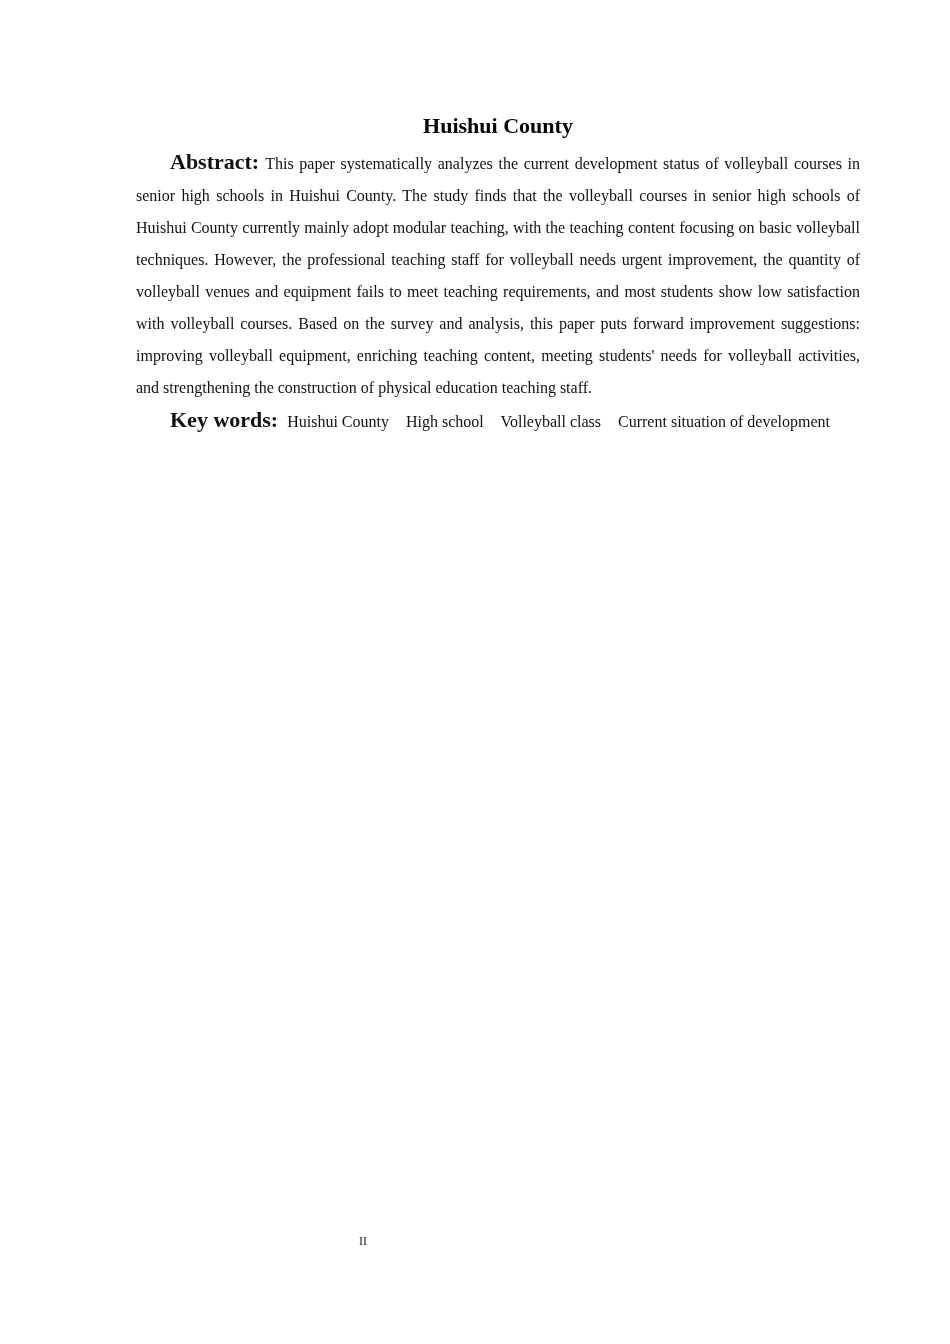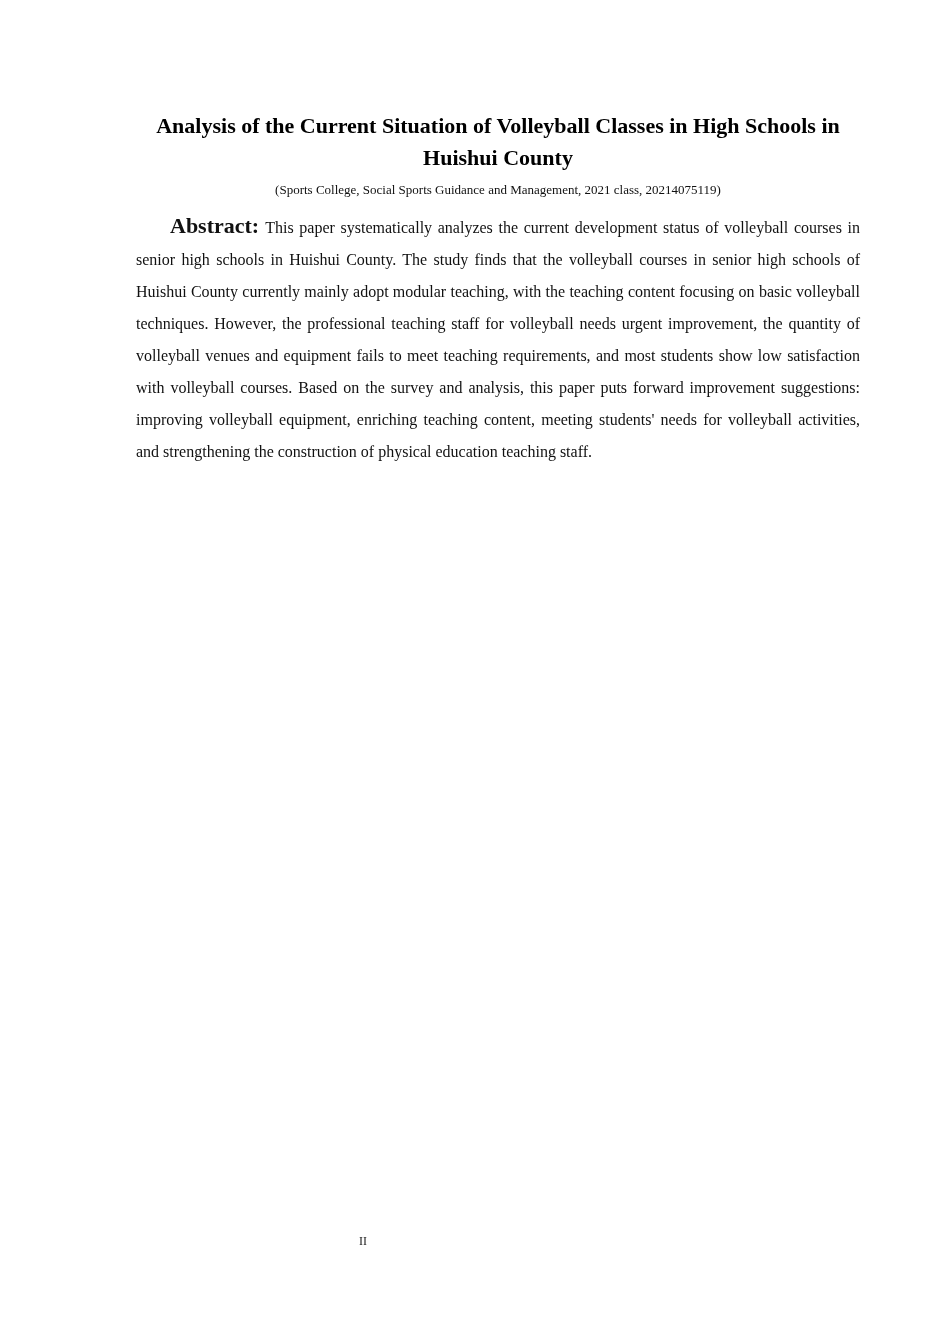--- a/index.html
+++ b/index.html
@@ -72,26 +72,25 @@
     color: #222222;
   }
 </style>
 </head>
 <body>
 
 <div class="page">
   <div class="content">
 
     <h1 class="title">
-      <span class="title-line">Analysis of the Current Situation of Volleyball Classes in High Schools in</span>
       <span class="title-line">Huishui County</span>
     </h1>
 
 
-    <div class="affiliation">(Sports College, Social Sports Guidance and Management, 2021 class, 20214075119)</div>
 
     <p class="abstract"><span class="bold-label">Abstract:</span><span>This paper systematically analyzes the current development status of volleyball courses in senior high schools in Huishui County. The study finds that the volleyball courses in senior high schools of Huishui County currently mainly adopt modular teaching, with the teaching content focusing on basic volleyball techniques. However, the professional teaching staff for volleyball needs urgent improvement, the quantity of volleyball venues and equipment fails to meet teaching requirements, and most students show low satisfaction with volleyball courses. Based on the survey and analysis, this paper puts forward improvement suggestions: improving volleyball equipment, enriching teaching content, meeting students' needs for volleyball activities, and strengthening the construction of physical education teaching staff.</span></p>
 
+    <p class="keywords"><span class="bold-label">Key words:</span><span class="kw">Huishui County</span> <span class="kw">High school</span> <span class="kw">Volleyball class</span> <span class="kw">Current situation of development</span></p>
 
   </div>
 
   <div class="pagenum">II</div>
 </div>
 
 </body></html>

